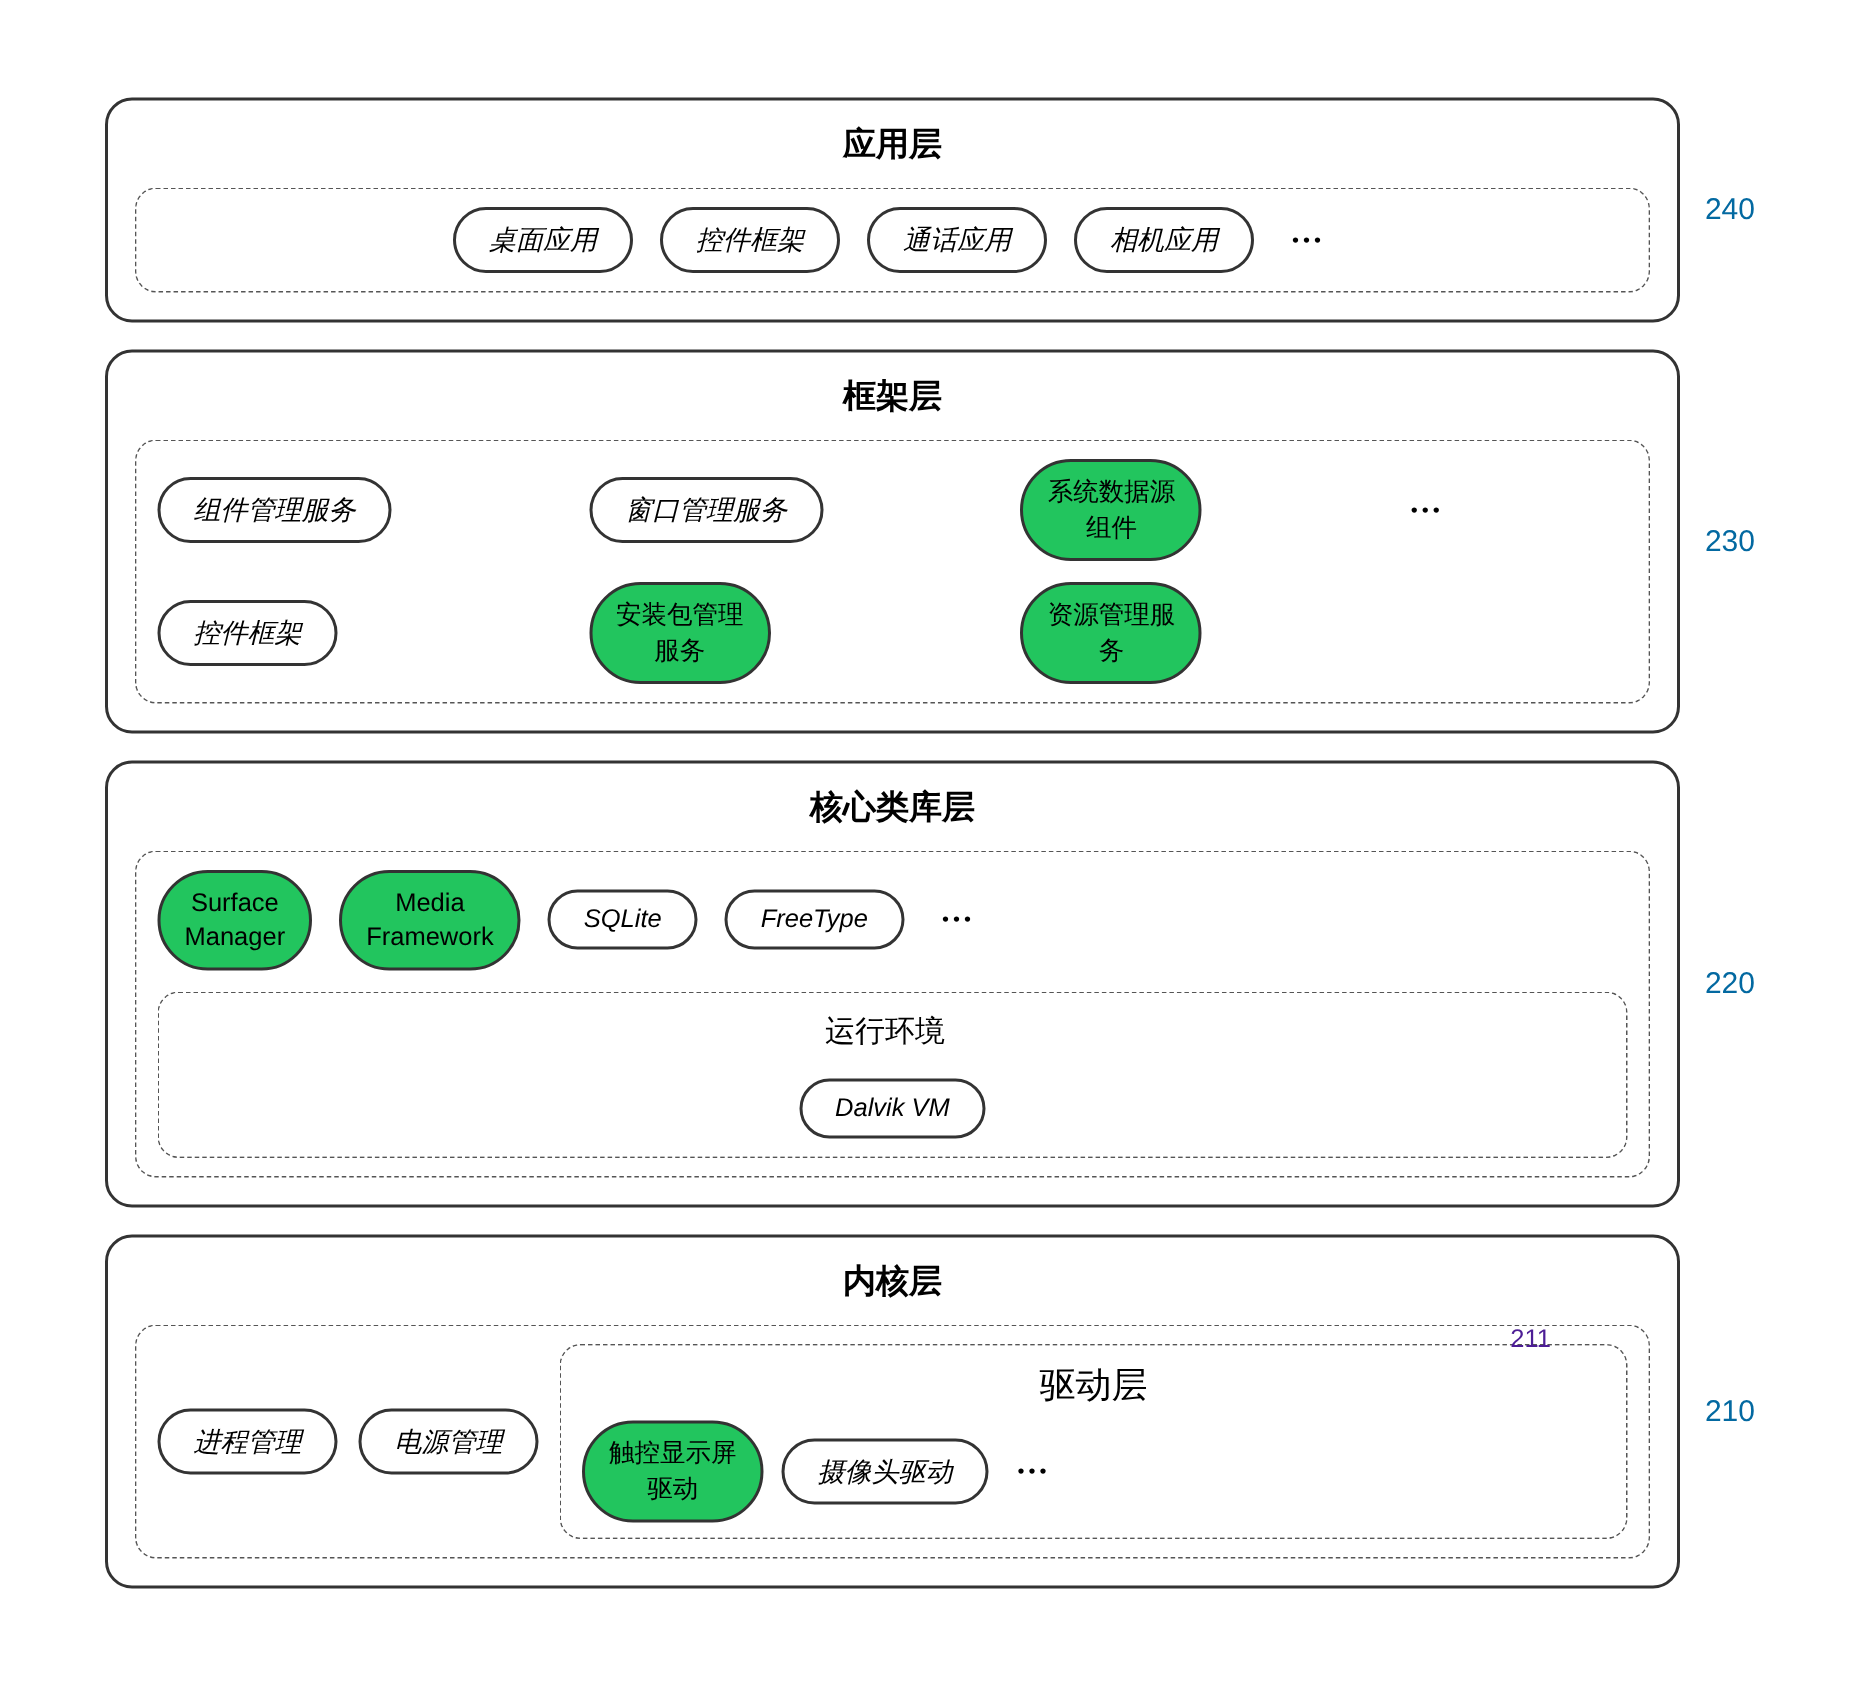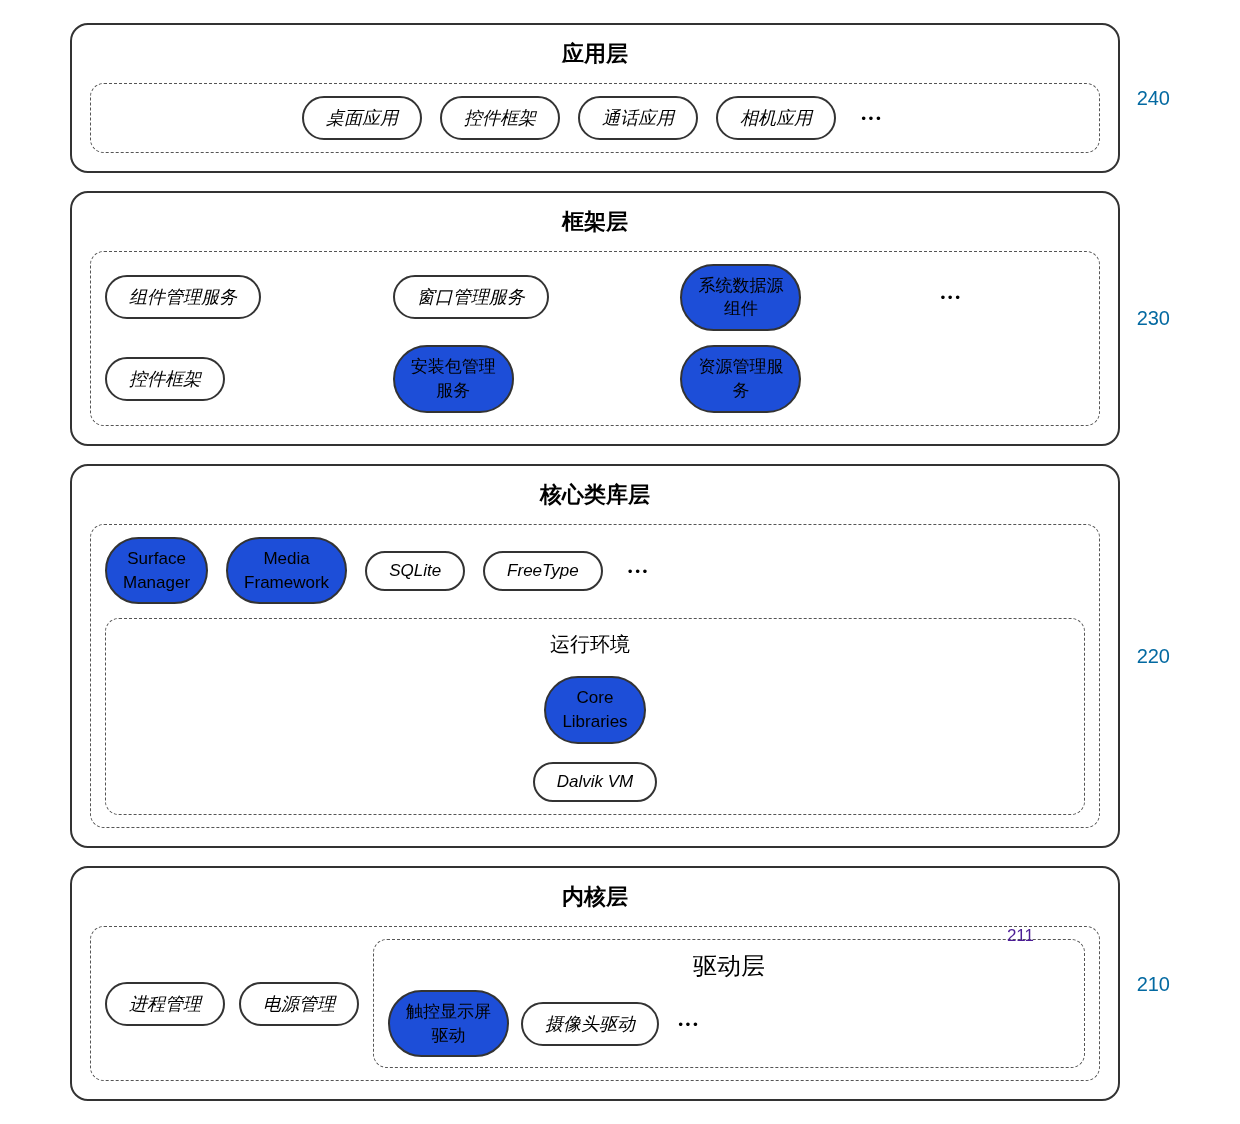--- a/index.html
+++ b/index.html
@@ -64,21 +64,21 @@
     .pill-en {
       font-family: Arial, sans-serif;
       font-size: 17px;
     }
     .pill-multiline {
       border: 2px solid #333;
       border-radius: 50px;
       padding: 8px 16px;
       font-size: 17px;
       text-align: center;
-      background: #1d4ed8;
+      background: #22c55e;
       line-height: 1.4;
       font-family: "SimHei", "STHeiti", sans-serif;
     }
     .ellipsis {
       font-size: 22px;
       font-weight: bold;
       padding: 0 6px;
     }
     
     .app-inner {
@@ -178,21 +178,20 @@
         <div style="display:flex;flex-direction:row;gap:18px;align-items:center;">
           <div class="pill-multiline">Surface<br>Manager</div>
           <div class="pill-multiline">Media<br>Framework</div>
           <div class="pill pill-en">SQLite</div>
           <div class="pill pill-en">FreeType</div>
           <span class="ellipsis">···</span>
         </div>
 
         <div class="core-bottom-wrapper">
           <span class="core-bottom-label">运行环境</span>
-          <div class="pill-multiline pill-en">Core<br>Libraries</div>
           <div class="pill pill-en">Dalvik VM</div>
         </div>
       </div>
     </div>
     <div class="num-label">220</div>
   </div>
 
   <div class="layer-wrapper">
     <div class="layer-box">
       <div class="layer-title">内核层</div>

